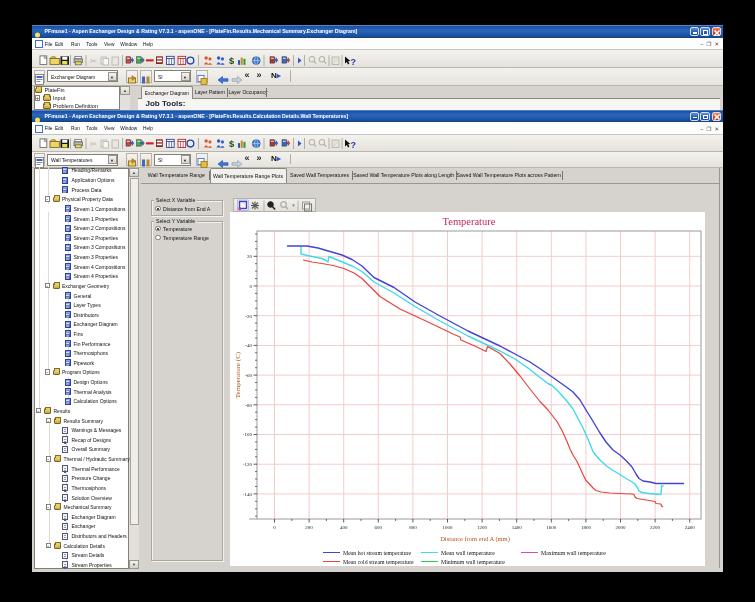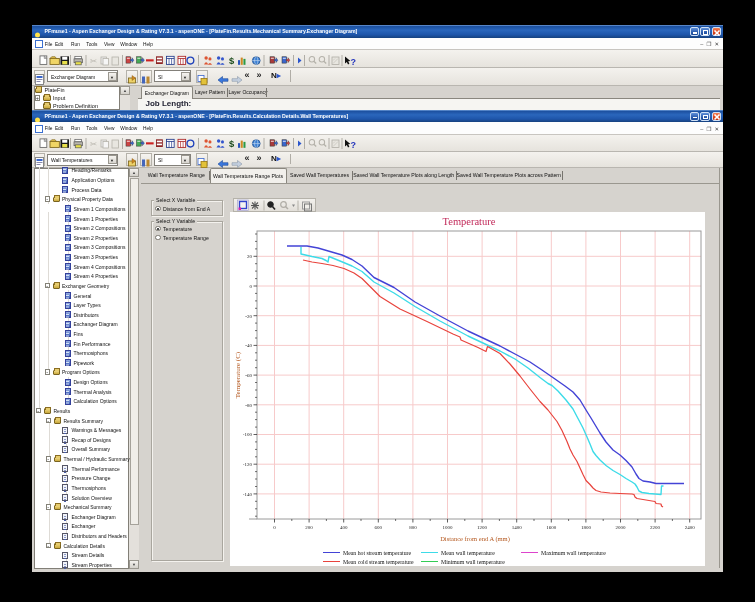--- a/index.html
+++ b/index.html
@@ -271,21 +271,21 @@
 <div class="ti" style="left:21px; top:69.5px; font-size:5.5px;">Input</div>
 <div class="tfold" style="left:11px; top:78px;"></div>
 <div class="ti" style="left:21px; top:77.5px; font-size:5.5px;">Problem Definition</div>
 <div class="abs" style="left:98.5px; top:61px; right:0; height:24px; background:#d6d3ce;"></div>
 <div class="abs" style="left:106px; top:72.5px; right:3px; height:12.5px; background:#f6f5f2; border-top:1px solid #8a877f;"></div>
 <div class="tabsel" style="left:109px; width:51.5px; top:60.5px; height:13px; padding-top:3px; font-size:5px;">Exchanger Diagram</div>
 <div class="tab" style="left:161.5px; width:33px; top:62px; height:10px; padding-top:2px; font-size:5px;">Layer Pattern</div>
     <div class="tabsep" style="left:195px; top:63px;"></div>
 <div class="tab" style="left:196.5px; width:36.5px; top:62px; height:10px; padding-top:2px; font-size:5px;">Layer Occupancy</div>
     <div class="tabsep" style="left:233.5px; top:63px;"></div>
-<div class="abs" style="left:113.5px; top:74px; font-size:8px; font-weight:bold; color:#223;">Job Length:</div>
+<div class="abs" style="left:113.5px; top:74px; font-size:8px; font-weight:bold; color:#223;">Job Tools:</div>
 </div>
 <div class="win" id="w2" style="left:32px; top:110px; width:691px; height:462px;">
 <div class="titlebar" style="left:0; right:0; top:0; height:12px;"></div>
 <div class="abs" style="left:2px; top:2px;"><svg width="9" height="9">
         <circle cx="3.5" cy="3" r="2.5" fill="#ffe24a"></circle>
         <path d="M0 6 q2 -1.5 4.5 0 q2.5 1.5 4.5 0 v3 h-9 z" fill="#2f6fd0"></path>
       </svg></div>
 <div class="ttxt" style="left:12.5px; top:3px;">PFmuse1 - Aspen Exchanger Design &amp; Rating V7.3.1 - aspenONE - [PlateFin.Results.Calculation Details.Wall Temperatures]</div>
 <div class="tbtn bmin" style="right:24.2px; top:1.5px;">
       <div style="position:absolute;left:2px;bottom:1.5px;width:4.5px;height:1.5px;background:#fff;"></div>

